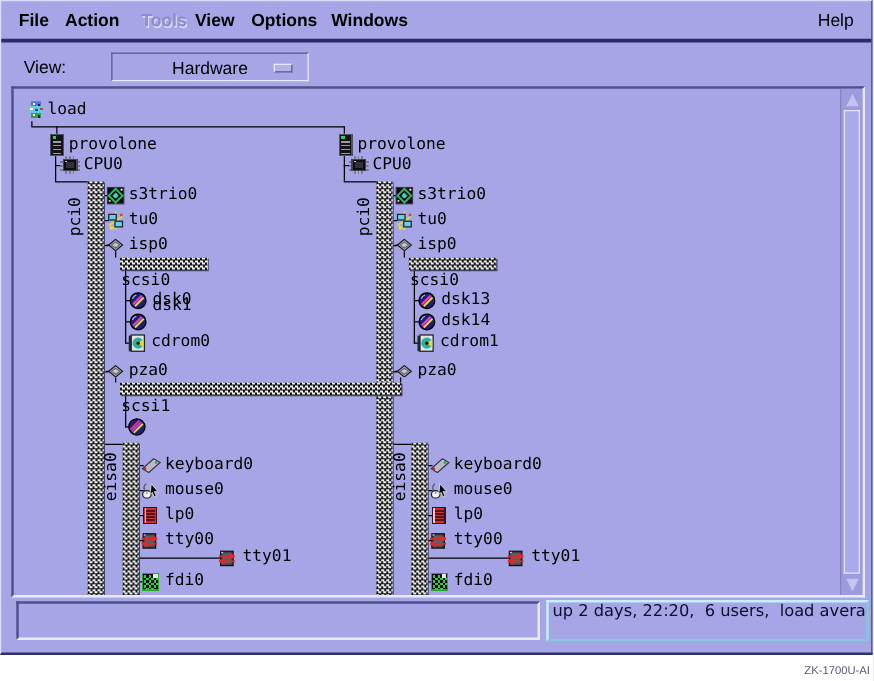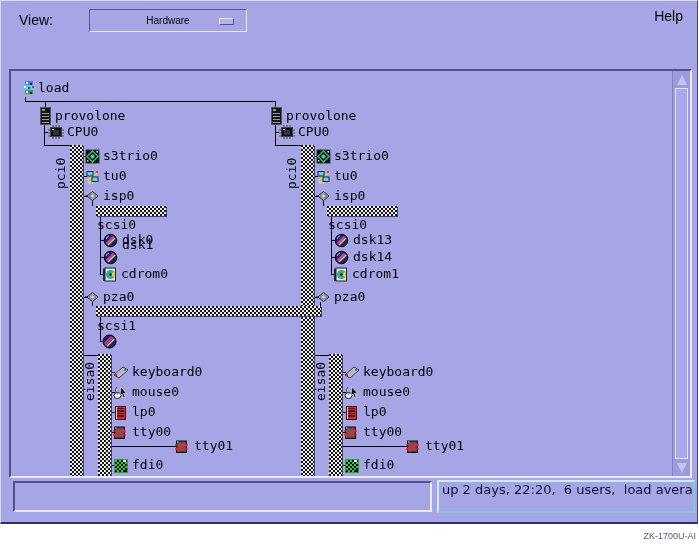--- a/index.html
+++ b/index.html
@@ -11,21 +11,21 @@
   
   #menubar{position:relative;height:30px;border-bottom:3px solid #2b2b6b}
   .menu-item{position:absolute;top:7px;font-size:14px;font-weight:bold;color:#000;cursor:default}
   .menu-item.disabled{color:#8e8ec6;text-shadow:1px 1px 0 #d8d8f6}
   #help-item{position:absolute;right:14px;top:7px;font-size:14px;font-weight:normal;color:#000}
   
   #toolbar{position:relative;height:17px}
   #view-label{position:absolute;left:18px;top:11px;font-size:14px;color:#000}
   #view-select{position:absolute;left:88px;top:8px;width:158px;height:23px;box-sizing:border-box;
     border:1px solid;border-color:#56568e #e9e9ff #e9e9ff #56568e;background:#a6a6e6;
-    display:flex;align-items:center;justify-content:center;font-size:10px;color:#000}
+    display:flex;align-items:center;justify-content:center;font-size:14px;color:#000}
   #view-indicator{position:absolute;right:12px;top:8px;width:15px;height:7px;box-sizing:border-box;
     border:1px solid;border-color:#e9e9ff #56568e #56568e #e9e9ff;background:#b2b2ee}
   
   #viewport{position:absolute;left:8px;top:68px;width:683px;height:409px;box-sizing:border-box;
     border:2px solid;border-color:#50508c #e9e9ff #e9e9ff #50508c;background:#a6a6e6}
   #tree{position:absolute;left:0;top:0;right:18px;bottom:0;overflow:hidden}
   #scrollbar{position:absolute;right:0;top:0;width:18px;height:100%;box-sizing:border-box;
     background:#9c9cdc;border-left:1px solid #8282be}
   .sb-btn{position:absolute;left:1px;width:15px;height:15px;display:flex;align-items:center;justify-content:center}
   #sb-up{top:1px}#sb-down{bottom:1px}
@@ -191,20 +191,28 @@
           <rect x="10" y="10" width="2" height="2"></rect>
         <rect x="4" y="12" width="2" height="2"></rect>
           <rect x="8" y="12" width="2" height="2"></rect>
       </g>
       <rect x="9.5" y="1.5" width="3.5" height="2.5" fill="#e8e8e8"></rect>
     </symbol>
   </defs>
 </svg>
 
 <div id="window">
+  <div id="menubar">
+      <span class="menu-item" style="left:14px">File</span>
+      <span class="menu-item" style="left:51px">Action</span>
+      <span class="menu-item disabled" style="left:112px">Tools</span>
+      <span class="menu-item" style="left:155px">View</span>
+      <span class="menu-item" style="left:200px">Options</span>
+      <span class="menu-item" style="left:264px">Windows</span>
+    </div>
   <div id="help-item" class="menu-item">Help</div>
   <div id="toolbar">
     <span id="view-label">View:</span>
     <div id="view-select">
       <span>Hardware</span>
       <span id="view-indicator"></span>
     </div>
   </div>
   <div id="viewport">
     <div id="tree">

